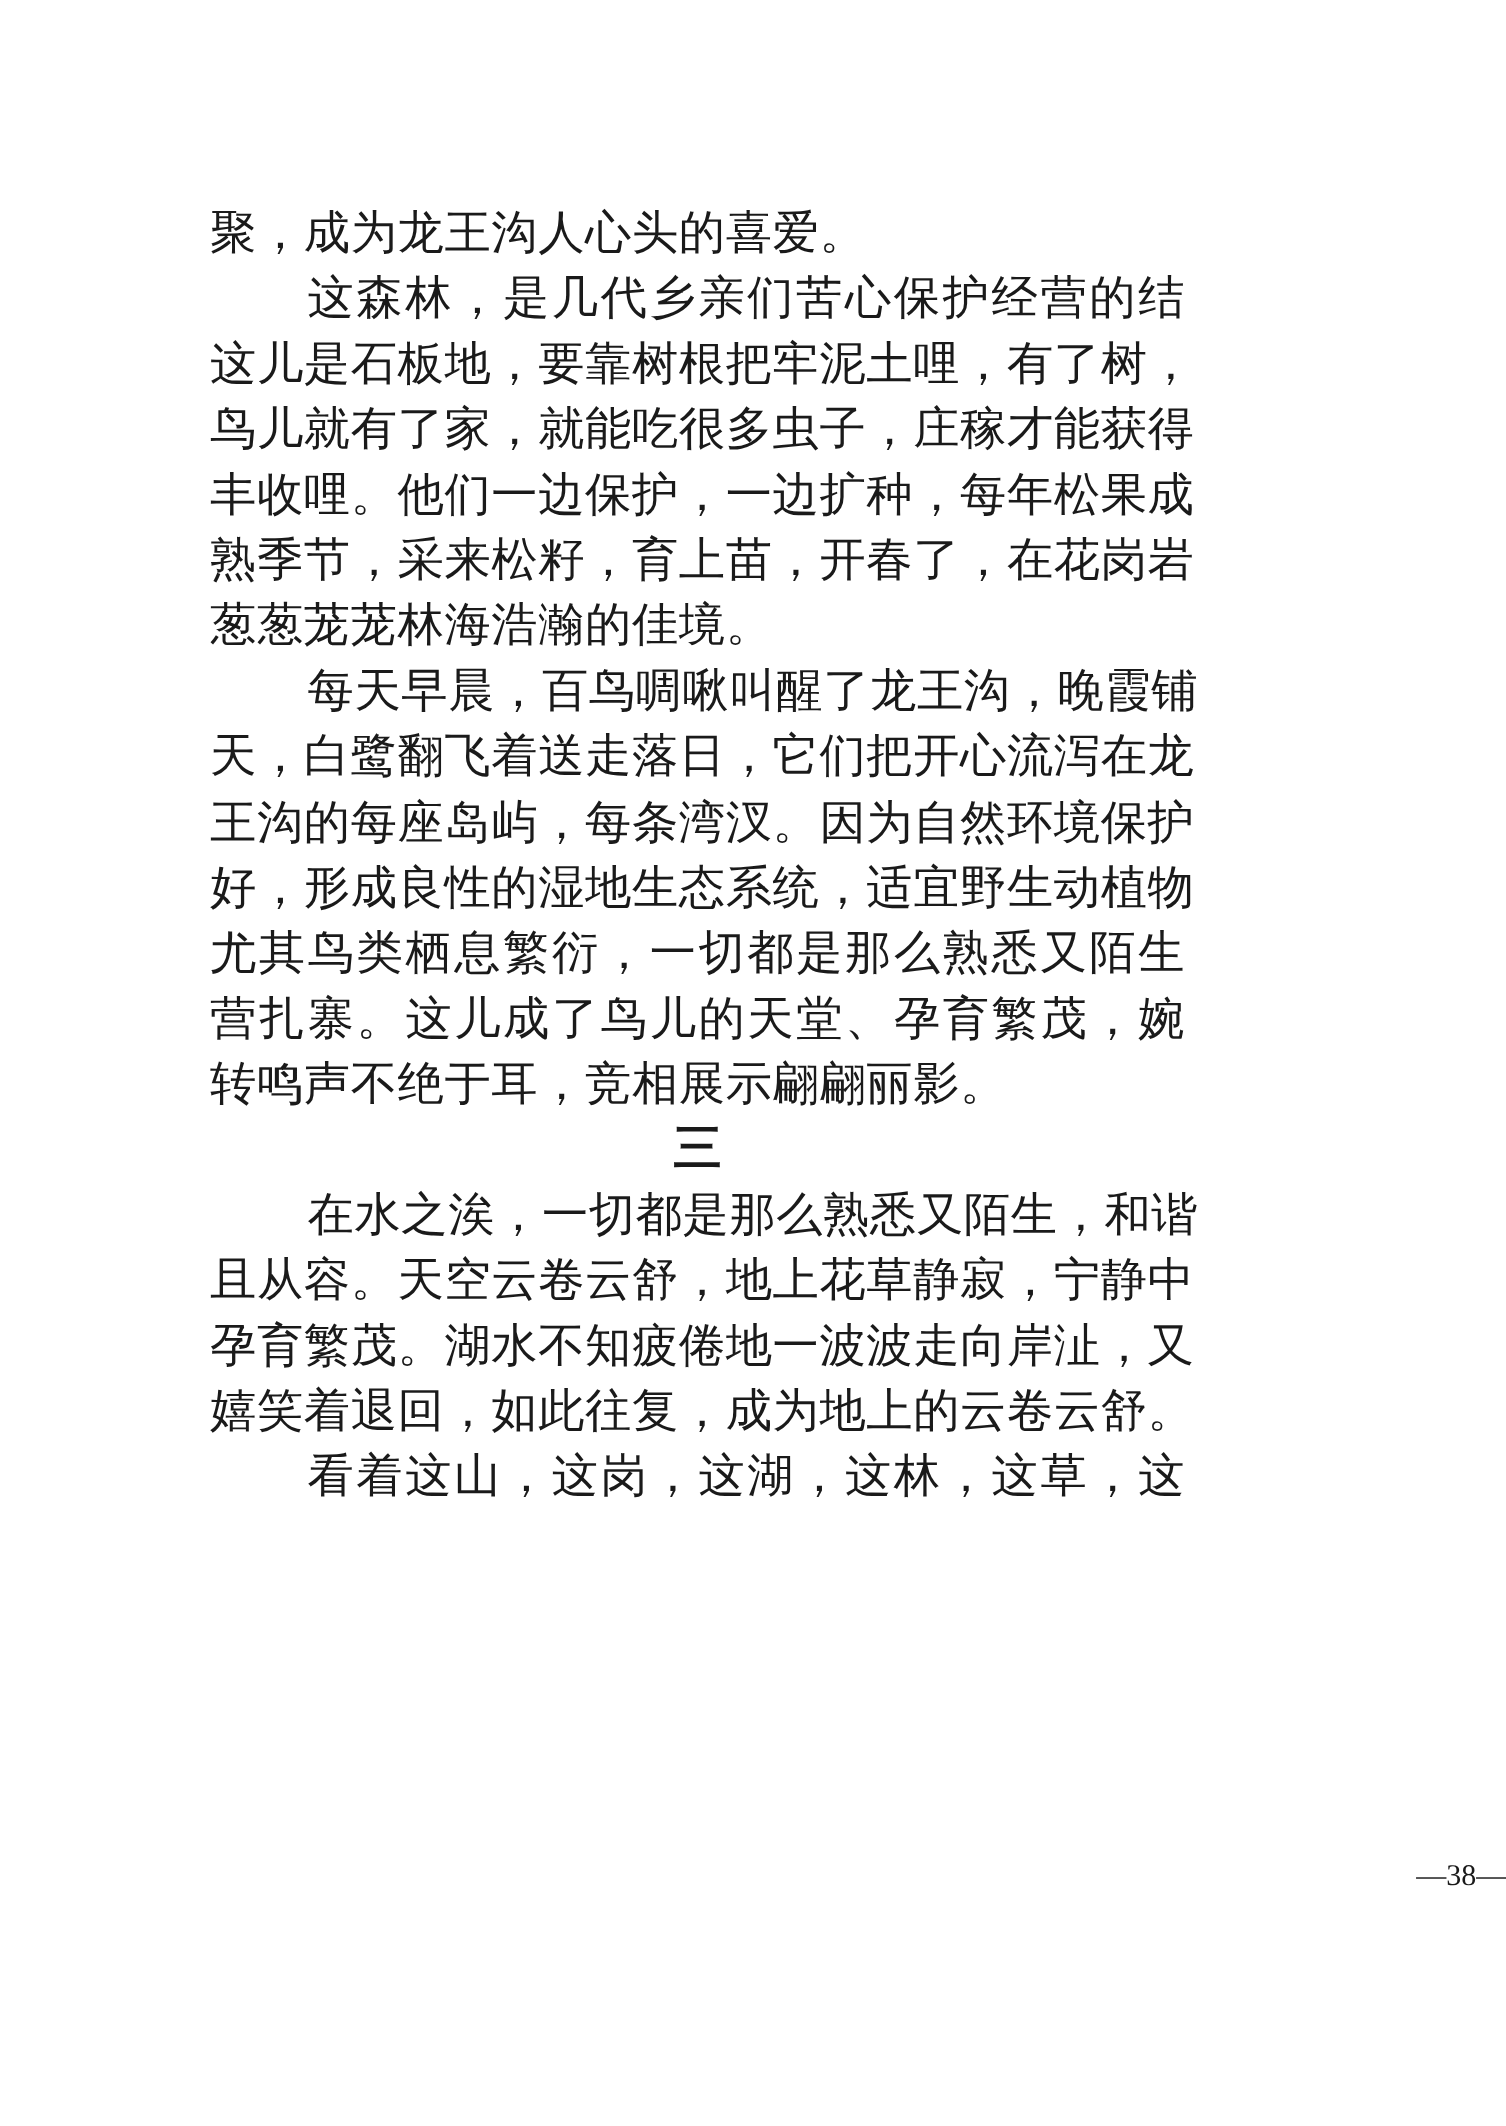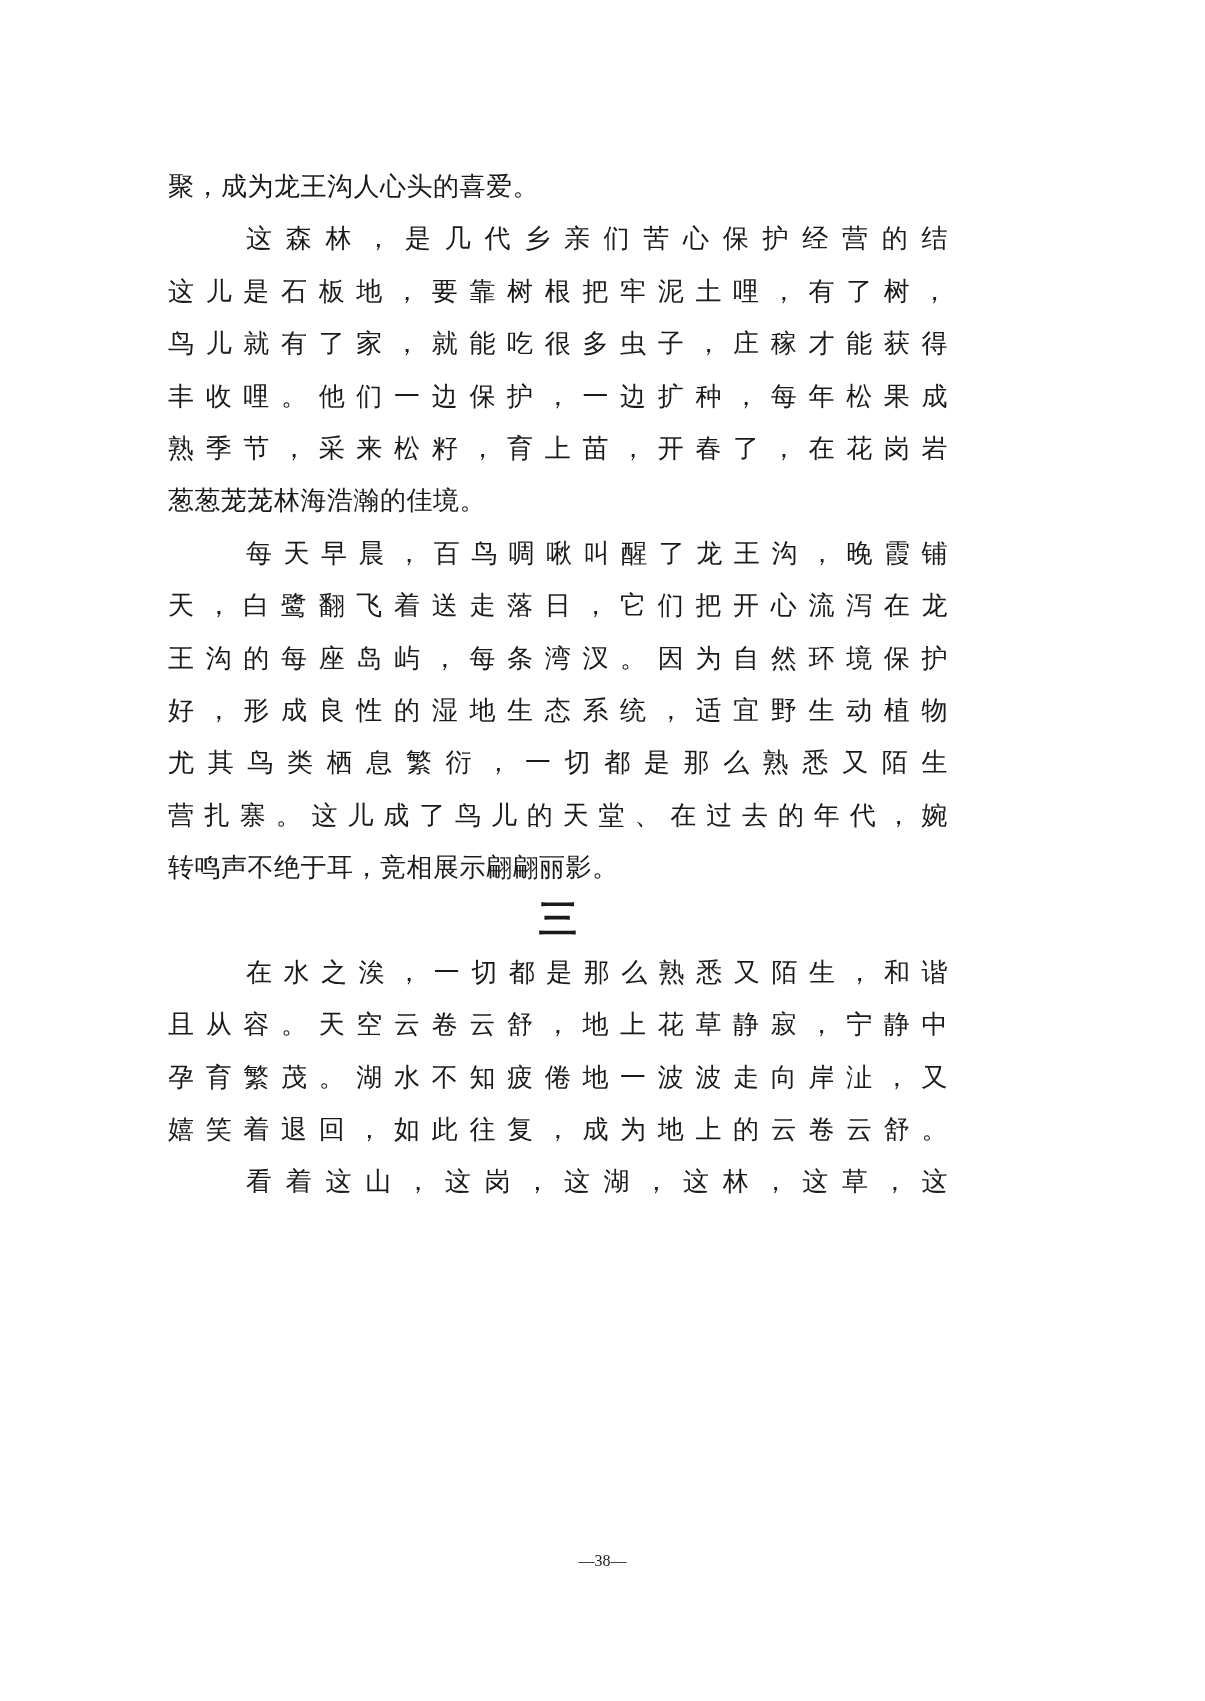--- a/index.html
+++ b/index.html
@@ -24,21 +24,21 @@
     }
     .body-text {
       position: absolute;
       left: 168px;
       top: 160px;
       width: 780px;
     }
     .line {
       height: 52.4px;
       line-height: 52.4px;
-      font-size: 26px;
+      font-size: 37px;
       white-space: nowrap;
       letter-spacing: 0.5px;
       text-align: justify;
       text-align-last: justify;
     }
     .line.last {
       text-align-last: left;
     }
     .line.indent {
       padding-left: 78px;
@@ -46,25 +46,25 @@
     .section-heading {
       height: 52.4px;
       line-height: 52.4px;
       font-size: 39px;
       text-align: center;
       font-weight: bold;
       font-family: "DejaVu Sans", "Liberation Sans", sans-serif;
     }
     .page-number {
       position: absolute;
-      top: 1552px;
+      top: 1488px;
       left: 0;
       width: 1205px;
-      text-align: center;
-      font-size: 16px;
+      text-align: right;
+      font-size: 24px;
       font-family: "Liberation Serif", "DejaVu Serif", serif;
       color: #1a1a1a;
     }
   </style>
 </head>
 <body>
 
 <div class="page">
   <div class="body-text">
     <div class="line last">聚，成为龙王沟人心头的喜爱。</div>
@@ -72,21 +72,21 @@
     <div class="line">这儿是石板地，要靠树根把牢泥土哩，有了树，</div>
     <div class="line">鸟儿就有了家，就能吃很多虫子，庄稼才能获得</div>
     <div class="line">丰收哩。他们一边保护，一边扩种，每年松果成</div>
     <div class="line">熟季节，采来松籽，育上苗，开春了，在花岗岩</div>
     <div class="line last">葱葱茏茏林海浩瀚的佳境。</div>
     <div class="line indent">每天早晨，百鸟啁啾叫醒了龙王沟，晚霞铺</div>
     <div class="line">天，白鹭翻飞着送走落日，它们把开心流泻在龙</div>
     <div class="line">王沟的每座岛屿，每条湾汊。因为自然环境保护</div>
     <div class="line">好，形成良性的湿地生态系统，适宜野生动植物</div>
     <div class="line">尤其鸟类栖息繁衍，一切都是那么熟悉又陌生</div>
-    <div class="line">营扎寨。这儿成了鸟儿的天堂、在过去的年代，婉</div>
+    <div class="line">营扎寨。这儿成了鸟儿的天堂、孕育繁茂，婉</div>
     <div class="line last">转鸣声不绝于耳，竞相展示翩翩丽影。</div>
 
     <div class="section-heading">三</div>
 
     <div class="line indent">在水之涘，一切都是那么熟悉又陌生，和谐</div>
     <div class="line">且从容。天空云卷云舒，地上花草静寂，宁静中</div>
     <div class="line">孕育繁茂。湖水不知疲倦地一波波走向岸沚，又</div>
     <div class="line">嬉笑着退回，如此往复，成为地上的云卷云舒。</div>
     <div class="line indent">看着这山，这岗，这湖，这林，这草，这</div>
   </div>

